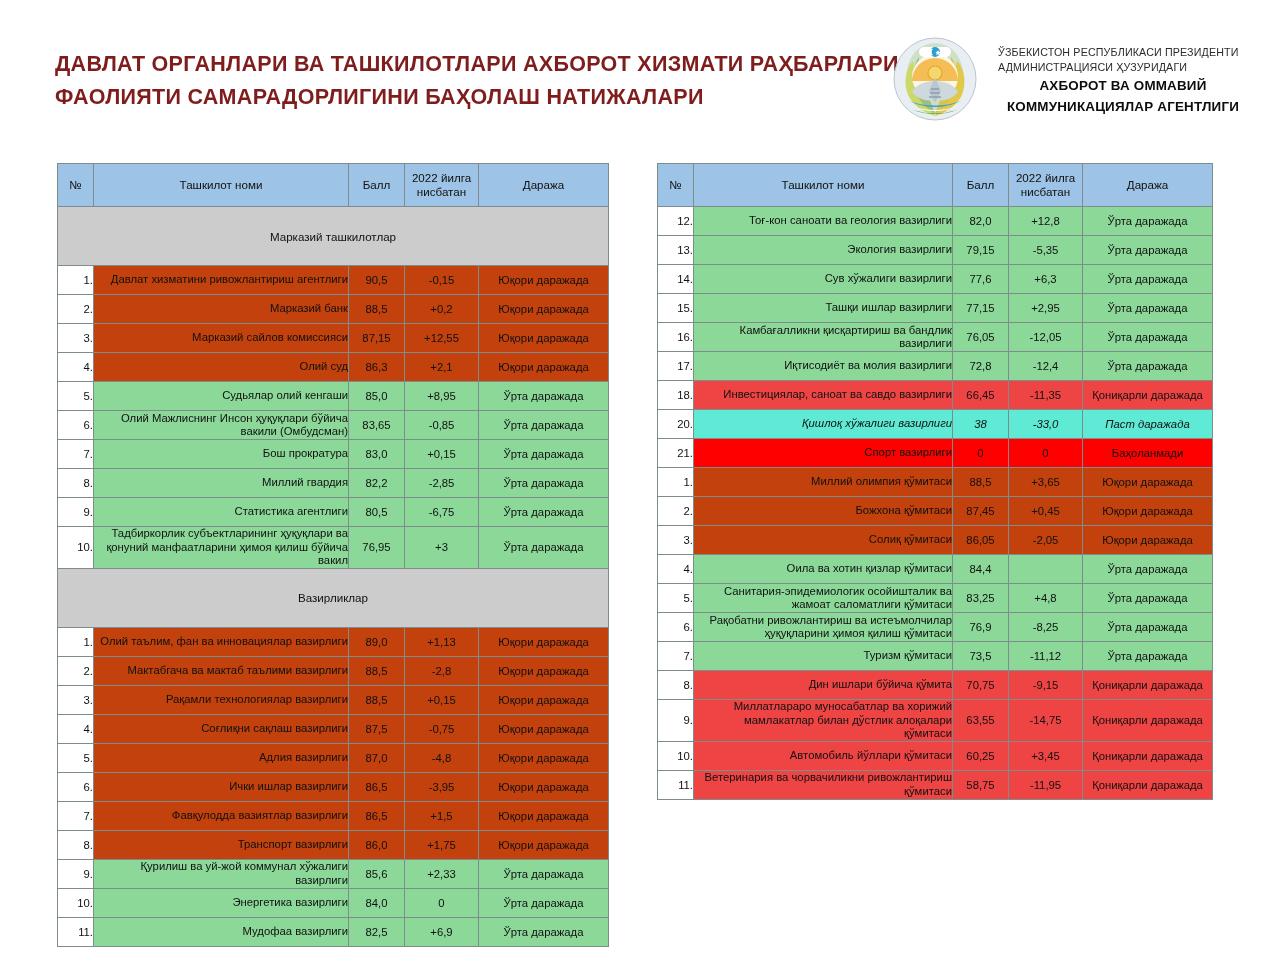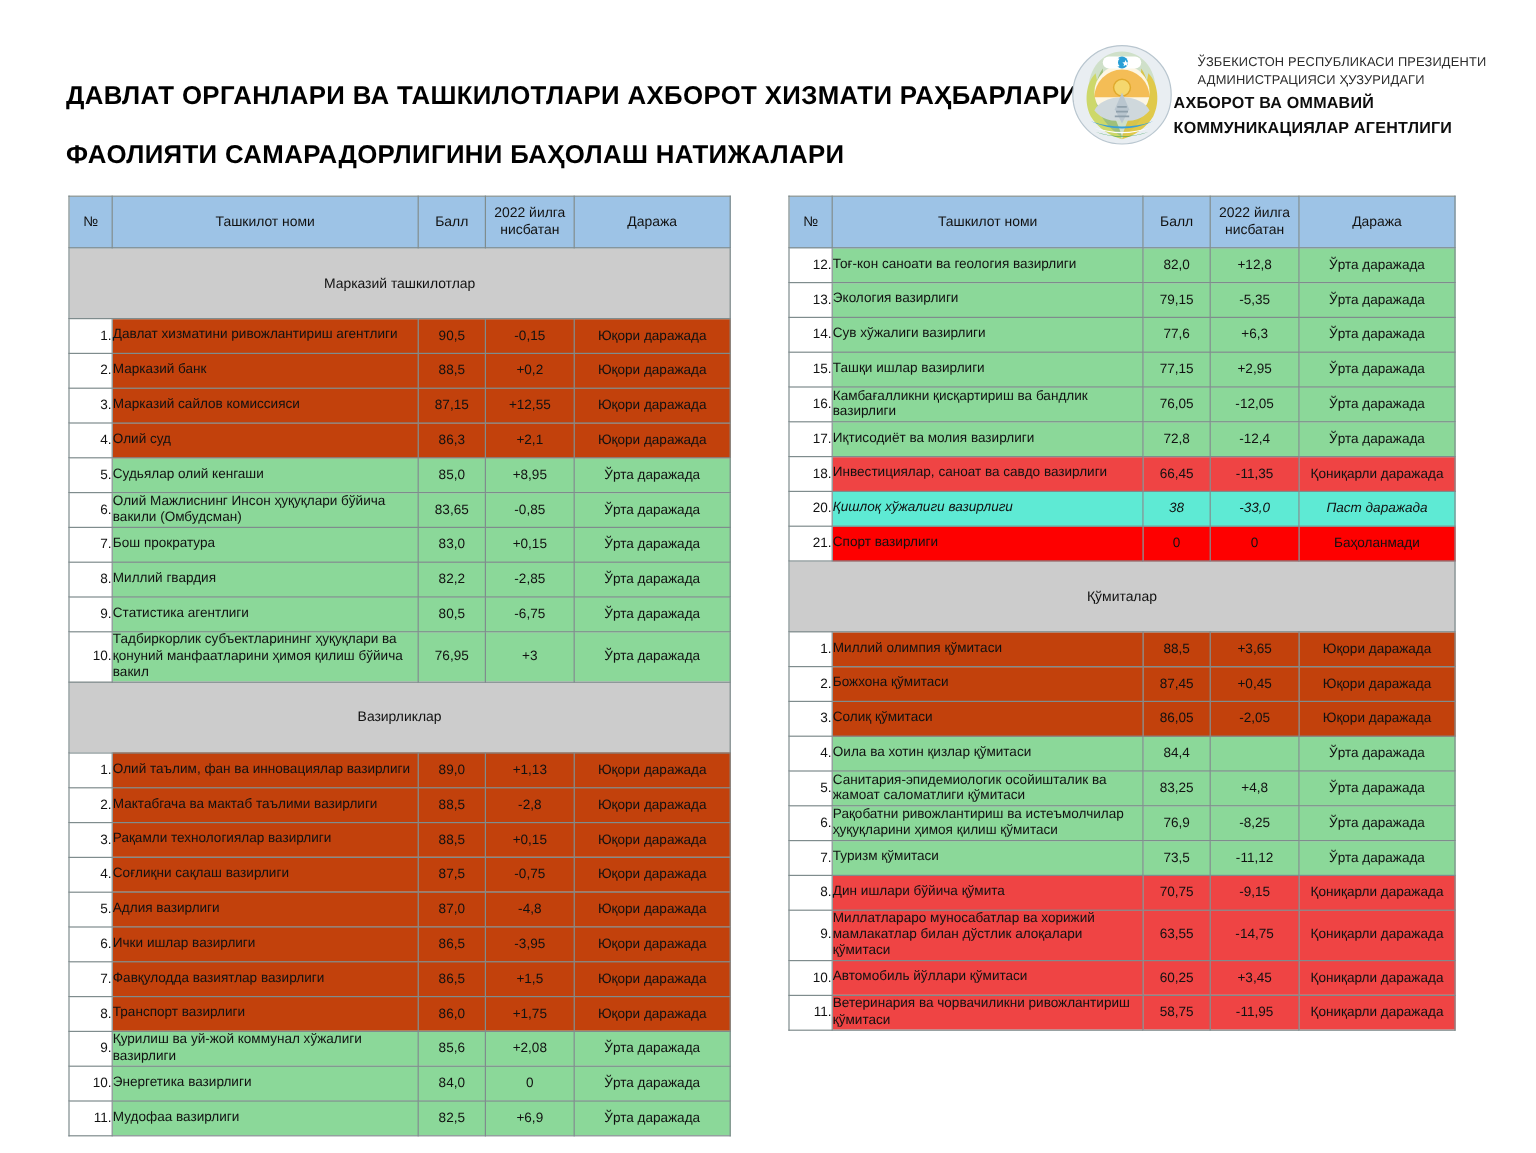--- a/index.html
+++ b/index.html
@@ -23,27 +23,26 @@
     width: 1280px;
     height: 150px;
   }
   .title-block {
     position: absolute;
     left: 55px;
     top: 48px;
     width: 840px;
   }
   .title-line {
-    color: #000000;
+    color: #7f1d1d;
     font-size: 21.5px;
     font-weight: bold;
     letter-spacing: 0.3px;
     line-height: 33px;
     white-space: nowrap;
-    margin-top: 16px;
   }
 
   .emblem {
     position: absolute;
     left: 893px;
     top: 37px;
     width: 84px;
     height: 84px;
   }
   .emblem svg { display: block; }
@@ -63,20 +62,21 @@
     margin-left: 20px;
   }
   .agency-main {
     color: #0d0d0d;
     font-size: 13.4px;
     font-weight: bold;
     line-height: 17.5px;
     letter-spacing: 0.2px;
     margin-top: 3px;
     white-space: nowrap;
+    text-align: center;
   }
 
   
   .table-wrap {
     position: absolute;
     top: 163px;
   }
   .table-wrap.left  { left: 57px;  width: 552px; }
   .table-wrap.right { left: 657px; width: 556px; }
 
@@ -118,21 +118,21 @@
     color: #111;
   }
 
   td.num {
     background: #ffffff;
     text-align: right;
     font-size: 11.3px;
     padding: 2px 1px;
   }
   td.name {
-    text-align: left;
+    text-align: right;
     font-size: 11.3px;
     line-height: 13.5px;
     padding: 4px 6px;
   }
   td.ball, td.delta {
     text-align: center;
     font-size: 11.3px;
     padding: 2px 3px;
   }
   td.level {
@@ -344,21 +344,21 @@
           <td class="num">8.</td>
           <td class="name sev-high">Транспорт вазирлиги</td>
           <td class="ball sev-high">86,0</td>
           <td class="delta sev-high">+1,75</td>
           <td class="level sev-high">Юқори даражада</td>
         </tr>
         <tr class="datarow">
           <td class="num">9.</td>
           <td class="name sev-mid">Қурилиш ва уй-жой коммунал хўжалиги вазирлиги</td>
           <td class="ball sev-mid">85,6</td>
-          <td class="delta sev-mid">+2,08</td>
+          <td class="delta sev-mid">+2,33</td>
           <td class="level sev-mid">Ўрта даражада</td>
         </tr>
         <tr class="datarow">
           <td class="num">10.</td>
           <td class="name sev-mid">Энергетика вазирлиги</td>
           <td class="ball sev-mid">84,0</td>
           <td class="delta sev-mid">0</td>
           <td class="level sev-mid">Ўрта даражада</td>
         </tr>
         <tr class="datarow">
@@ -450,23 +450,20 @@
           <td class="delta sev-low">-33,0</td>
           <td class="level sev-low">Паст даражада</td>
         </tr>
         <tr class="datarow">
           <td class="num">21.</td>
           <td class="name sev-none">Спорт вазирлиги</td>
           <td class="ball sev-none">0</td>
           <td class="delta sev-none">0</td>
           <td class="level sev-none">Баҳоланмади</td>
         </tr>
-        <tr class="section">
-          <td colspan="5">Қўмиталар</td>
-        </tr>
         <tr class="datarow">
           <td class="num">1.</td>
           <td class="name sev-high">Миллий олимпия қўмитаси</td>
           <td class="ball sev-high">88,5</td>
           <td class="delta sev-high">+3,65</td>
           <td class="level sev-high">Юқори даражада</td>
         </tr>
         <tr class="datarow">
           <td class="num">2.</td>
           <td class="name sev-high">Божхона қўмитаси</td>

